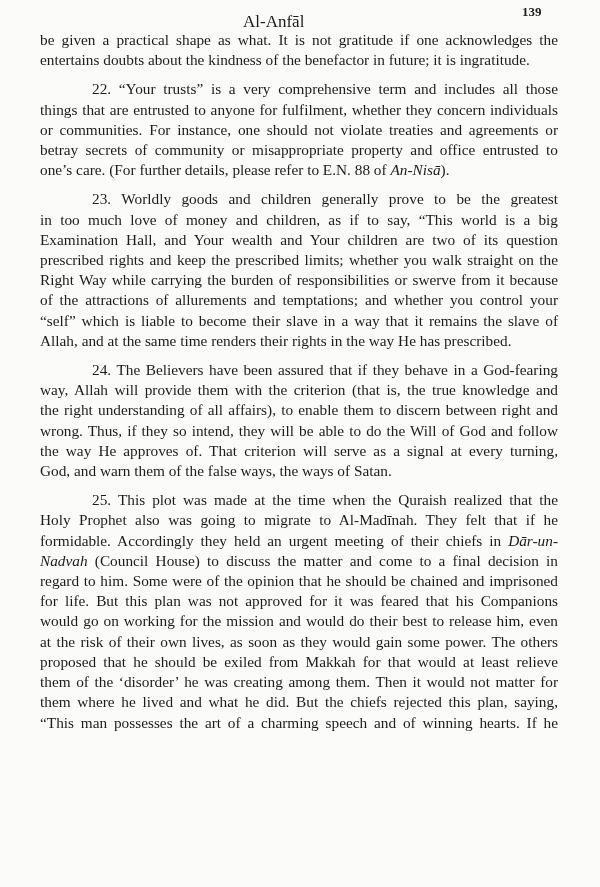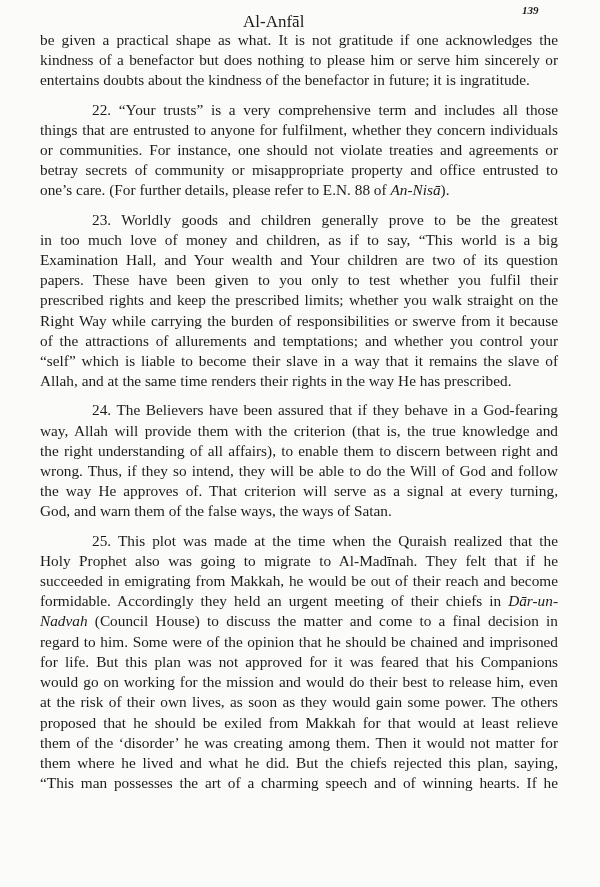--- a/index.html
+++ b/index.html
@@ -6,21 +6,21 @@
   body {
     width:600px; height:887px; background:#fbfbf9; overflow:hidden;
     font-family:"Liberation Serif", serif; color:#1c1c1c;
   }
   .page { position:relative; width:600px; height:887px; }
   .header { position:absolute; top:2px; left:0; width:600px; height:24px; }
   .running-title {
     position:absolute; left:243px; top:10px; font-size:17px;
   }
   .page-number {
-    position:absolute; left:522px; top:2px; font-weight:bold; font-size:11px;font-style:italic;
+    position:absolute; left:522px; top:2px; font-weight:bold; font-size:13px;
   }
   .body-text {
     position:absolute; left:40px; top:30px; width:518px;
     font-size:15.3px; line-height:20.2px;
   }
   .para { text-align:justify; margin:0 0 9px 0; }
   .line { display:block; text-align:justify; text-align-last:justify; white-space:nowrap; overflow:visible; }
   .line.last { text-align-last:left; }
   .line.first { padding-left:52px; }
   i { font-style:italic; }
@@ -30,57 +30,54 @@
 
 <div class="page">
   <div class="header">
     <span class="running-title">Al-Anfāl</span>
     <span class="page-number">139</span>
   </div>
 
   <div class="body-text">
     <div class="para">
       <span class="line">be given a practical shape as what. It is not gratitude if one acknowledges the</span>
-      <span class="line">kindness of a benefactor but does nothing to please him or serve him sincerely or</span>
       <span class="line last">entertains doubts about the kindness of the benefactor in future; it is ingratitude.</span>
     </div>
 
     <div class="para">
       <span class="line first">22. “Your trusts” is a very comprehensive term and includes all those</span>
       <span class="line">things that are entrusted to anyone for fulfilment, whether they concern individuals</span>
       <span class="line">or communities. For instance, one should not violate treaties and agreements or</span>
       <span class="line">betray secrets of community or misappropriate property and office entrusted to</span>
       <span class="line last">one’s care. (For further details, please refer to E.N. 88 of <i>An-Nisā</i>).</span>
     </div>
 
     <div class="para">
       <span class="line first">23. Worldly goods and children generally prove to be the greatest</span>
       <span class="line">in too much love of money and children, as if to say, “This world is a big</span>
       <span class="line">Examination Hall, and Your wealth and Your children are two of its question</span>
-      <span class="line">papers. These have been given to you only to test whether you fulfil their</span>
       <span class="line">prescribed rights and keep the prescribed limits; whether you walk straight on the</span>
       <span class="line">Right Way while carrying the burden of responsibilities or swerve from it because</span>
       <span class="line">of the attractions of allurements and temptations; and whether you control your</span>
       <span class="line">“self” which is liable to become their slave in a way that it remains the slave of</span>
       <span class="line last">Allah, and at the same time renders their rights in the way He has prescribed.</span>
     </div>
 
     <div class="para">
       <span class="line first">24. The Believers have been assured that if they behave in a God-fearing</span>
       <span class="line">way, Allah will provide them with the criterion (that is, the true knowledge and</span>
       <span class="line">the right understanding of all affairs), to enable them to discern between right and</span>
       <span class="line">wrong. Thus, if they so intend, they will be able to do the Will of God and follow</span>
       <span class="line">the way He approves of. That criterion will serve as a signal at every turning,</span>
       <span class="line last">God, and warn them of the false ways, the ways of Satan.</span>
     </div>
 
     <div class="para">
       <span class="line first">25. This plot was made at the time when the Quraish realized that the</span>
       <span class="line">Holy Prophet also was going to migrate to Al-Madīnah. They felt that if he</span>
-      <span class="line">succeeded in emigrating from Makkah, he would be out of their reach and become</span>
       <span class="line">formidable. Accordingly they held an urgent meeting of their chiefs in <i>Dār-un-</i></span>
       <span class="line"><i>Nadvah</i> (Council House) to discuss the matter and come to a final decision in</span>
       <span class="line">regard to him. Some were of the opinion that he should be chained and imprisoned</span>
       <span class="line">for life. But this plan was not approved for it was feared that his Companions</span>
       <span class="line">would go on working for the mission and would do their best to release him, even</span>
       <span class="line">at the risk of their own lives, as soon as they would gain some power. The others</span>
       <span class="line">proposed that he should be exiled from Makkah for that would at least relieve</span>
       <span class="line">them of the ‘disorder’ he was creating among them. Then it would not matter for</span>
       <span class="line">them where he lived and what he did. But the chiefs rejected this plan, saying,</span>
       <span class="line">“This man possesses the art of a charming speech and of winning hearts. If he</span>

